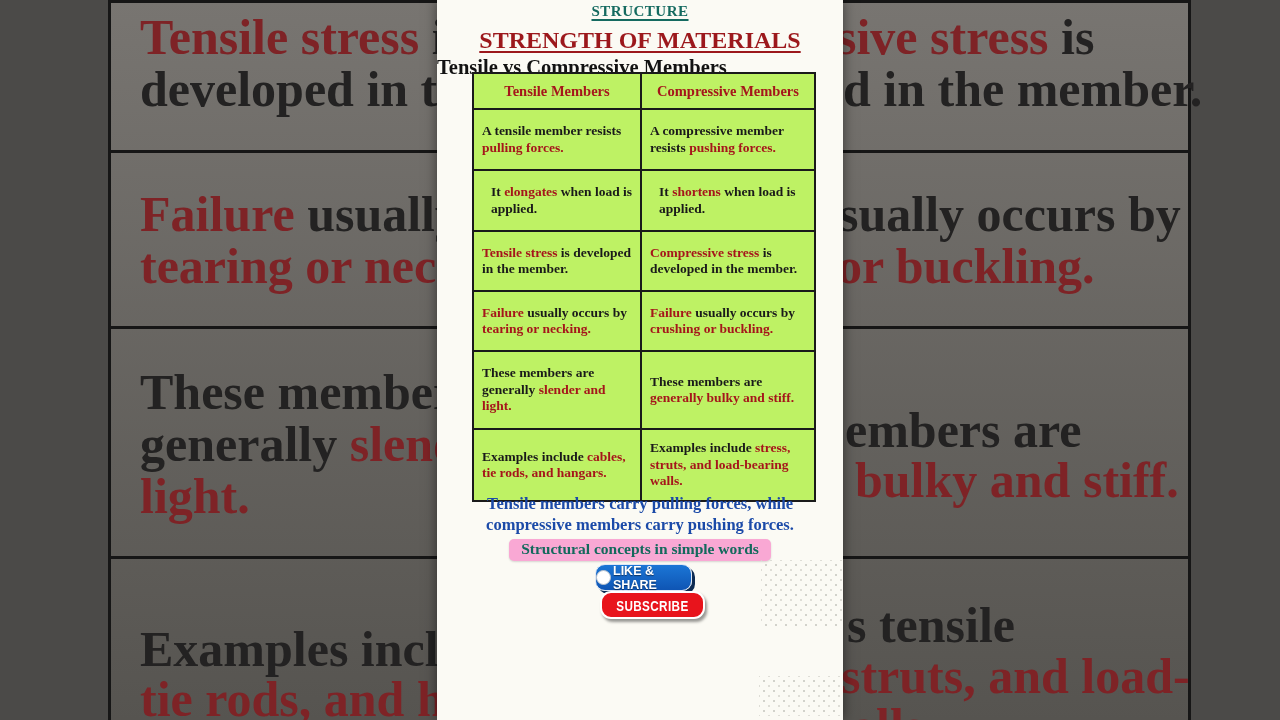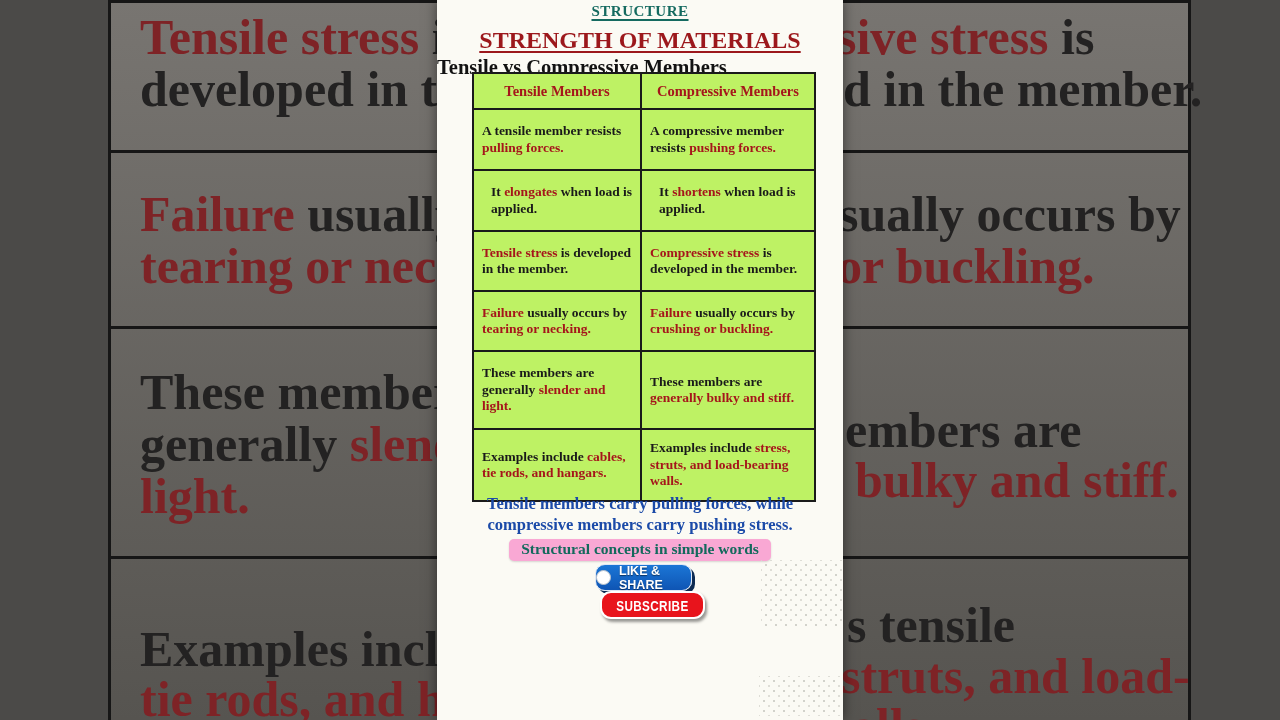--- a/index.html
+++ b/index.html
@@ -58,21 +58,21 @@
   .summary{position:absolute;top:493px;left:0;right:0;text-align:center;font-weight:bold;
           font-size:16.5px;line-height:21px;color:#1b4aa8;}
   .pill-row{position:absolute;top:539px;left:0;right:0;text-align:center;}
   .pill{display:inline-block;background:#f9a8d4;border-radius:5px;padding:1px 12px 3px;
           font-weight:bold;font-size:15.5px;color:#13695c;box-shadow:0 1px 2px rgba(0,0,0,.15);}
 
   .btn{position:absolute;display:flex;align-items:center;justify-content:center;
           font-family:"Liberation Sans", sans-serif;color:#fff;font-weight:bold;cursor:pointer;}
   .btn-like{top:564px;left:158px;width:95px;height:25px;border-radius:10px;
           background:linear-gradient(#1b76d6,#0f55b4);border:1px solid #dfe8f5;
-          box-shadow:3px 3px 0 #0c2a52;font-size:12.5px;gap:8px;
+          box-shadow:3px 3px 0 #0c2a52;font-size:12.5px;gap:2px;
           text-shadow:0 1px 1px rgba(0,0,0,.5);}
   .circle-icon{width:13px;height:13px;border-radius:50%;background:#fff;
           border:1.5px solid #b9c2cc;flex:0 0 auto;}
   .btn-sub{top:591px;left:163px;width:101px;height:24px;border-radius:11px;background:#e8141c;
           border:2px solid #fff;box-shadow:2px 3px 3px rgba(0,0,0,.4);font-size:15px;}
   .btn-sub .sub-text{display:inline-block;transform:scaleX(.78);letter-spacing:.5px;}
 
   .dots{position:absolute;background-image:
           radial-gradient(#ccccc5 1.4px, transparent 1.5px),
           radial-gradient(#d9d8d1 1.2px, transparent 1.3px);
@@ -164,21 +164,21 @@
           </tr>
           <tr>
             <td><span>Examples include </span><span class="rd">cables, tie rods, and hangars.</span></td>
             <td><span>Examples include </span><span class="rd">stress, struts, and load-bearing walls.</span></td>
           </tr>
         </tbody>
     </table>
 
     <div class="summary">
       <span>Tensile members carry pulling forces, while</span><br>
-      <span>compressive members carry pushing stress.</span>
+      <span>compressive members carry pushing forces.</span>
     </div>
 
     <div class="pill-row">
       <span class="pill">Structural concepts in simple words</span>
     </div>
 
     <div class="btn btn-like">
       <span class="circle-icon"></span>
       <span>LIKE &amp; SHARE</span>
     </div>

